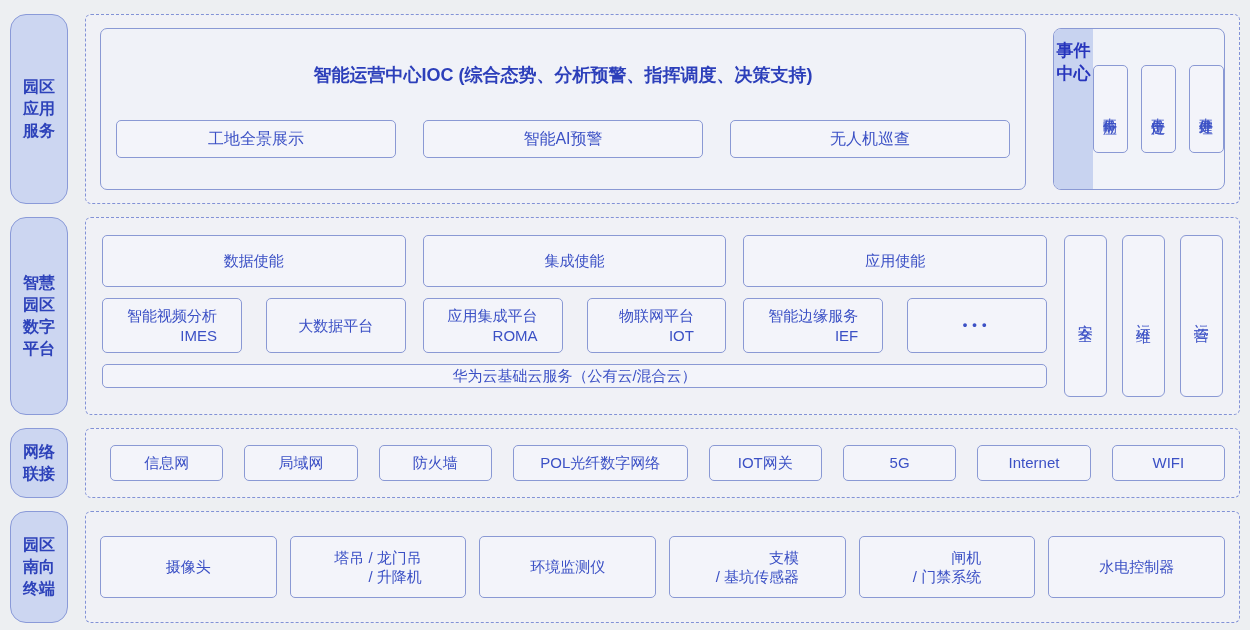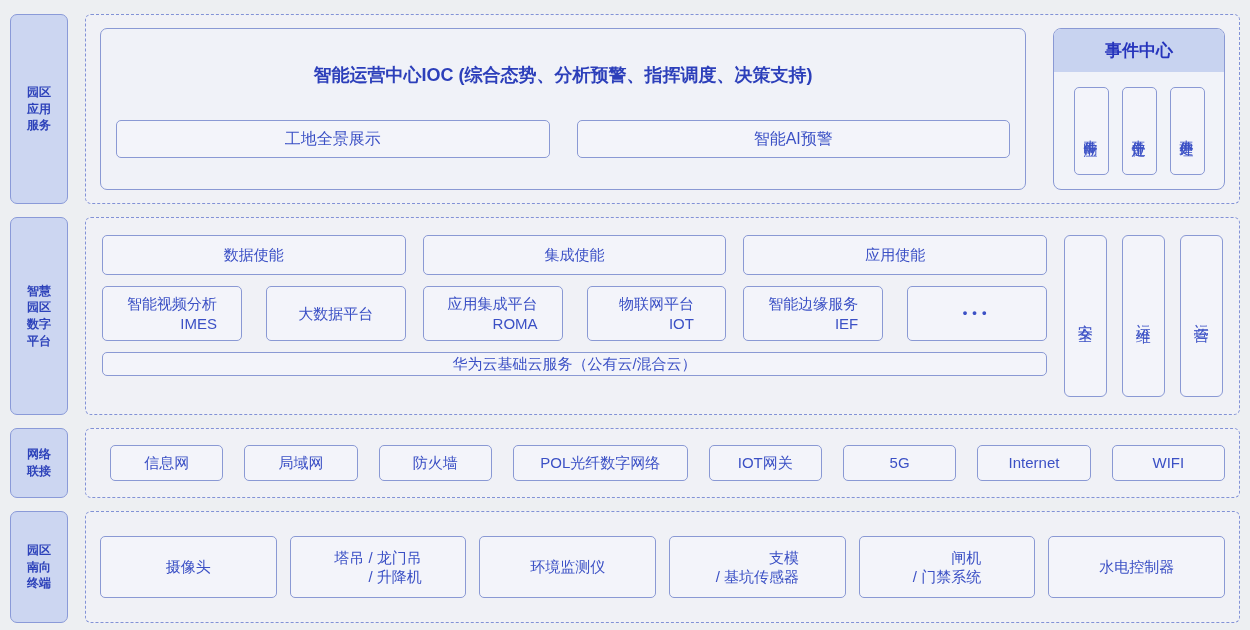--- a/index.html
+++ b/index.html
@@ -18,22 +18,22 @@
   .row { display: flex; gap: 17px; }
   .row1 { height: 190px; }
   .row2 { height: 198px; }
   .row3 { height: 70px; }
   .row4 { height: 112px; }
 
   .row-label {
     flex: 0 0 58px; width: 58px;
     background: #ccd6f1;
     border: 1.5px solid #8a9ad8;
-    border-radius: 7px;
-    color: #2d42ba; font-weight: bold; font-size: 12px; line-height: 1.38;
+    border-radius: 16px;
+    color: #2d42ba; font-weight: bold; font-size: 16px; line-height: 1.38;
     display: flex; align-items: center; justify-content: center;
     text-align: center; white-space: pre-line;
   }
   .section {
     flex: 1;
     border: 1.5px dashed #8292d6;
     border-radius: 6px;
     background: #f0f1f6;
   }
   .box {
@@ -55,40 +55,40 @@
   .ioc-title {
     flex: 1; display: flex; align-items: center; justify-content: center;
     color: #2c3fba; font-weight: bold; font-size: 18px;
   }
   .ioc-items { display: flex; gap: 27px; }
   .ioc-item { flex: 1; height: 38px; font-size: 16px; }
   .event-box {
     flex: 0 0 172px; width: 172px;
     border: 1.5px solid #8a99d4; border-radius: 8px;
     background: #f1f3f9; overflow: hidden;
-    display: flex; flex-direction: column;
+    display: flex; flex-direction: row;
   }
   .event-header {
     background: #c8d3f0; color: #2634bc;
     font-weight: bold; font-size: 17px;
     text-align: center; padding: 10px 0;
   }
   .event-body { flex: 1; display: flex; gap: 13px; align-items: center; justify-content: center; }
   .v-box {
     width: 35px; height: 88px;
     writing-mode: vertical-rl; text-orientation: upright;
     font-size: 14px; letter-spacing: 1px;
   }
 
   
   .sec2 { display: flex; gap: 17px; padding: 17px 16px; }
   .platform-main { flex: 1; display: flex; flex-direction: column; gap: 11px; }
   .p-cols { display: flex; gap: 17px; }
   .p-col { flex: 1; display: flex; flex-direction: column; gap: 11px; }
-  .p-head { height: 40px; }
+  .p-head { height: 52px; }
   .p-items { display: flex; gap: 24px; }
   .p-item { flex: 1; height: 55px; }
   .dots { font-size: 13px; font-weight: bold; letter-spacing: 5px; }
   .cloud-box { height: 24px; }
   .side-boxes { flex: 0 0 159px; display: flex; gap: 15px; }
   .v-box2 {
     flex: 1;
     writing-mode: vertical-rl; text-orientation: upright;
     font-size: 15px; letter-spacing: 4px; border-radius: 6px;
   }
@@ -110,20 +110,21 @@
   <div class="row row1">
     <div class="row-label">园区
 应用
 服务</div>
     <div class="section sec1">
       <div class="ioc-box">
         <div class="ioc-title">智能运营中心IOC (综合态势、分析预警、指挥调度、决策支持)</div>
         <div class="ioc-items">
           <div class="box ioc-item">工地全景展示</div>
           <div class="box ioc-item">智能AI预警</div>
+          <div class="box ioc-item">无人机巡查</div>
         </div>
       </div>
       <div class="event-box">
         <div class="event-header">事件中心</div>
         <div class="event-body">
           <div class="box v-box">事件响应</div>
           <div class="box v-box">事件定位</div>
           <div class="box v-box">事件处理</div>
         </div>
       </div>

